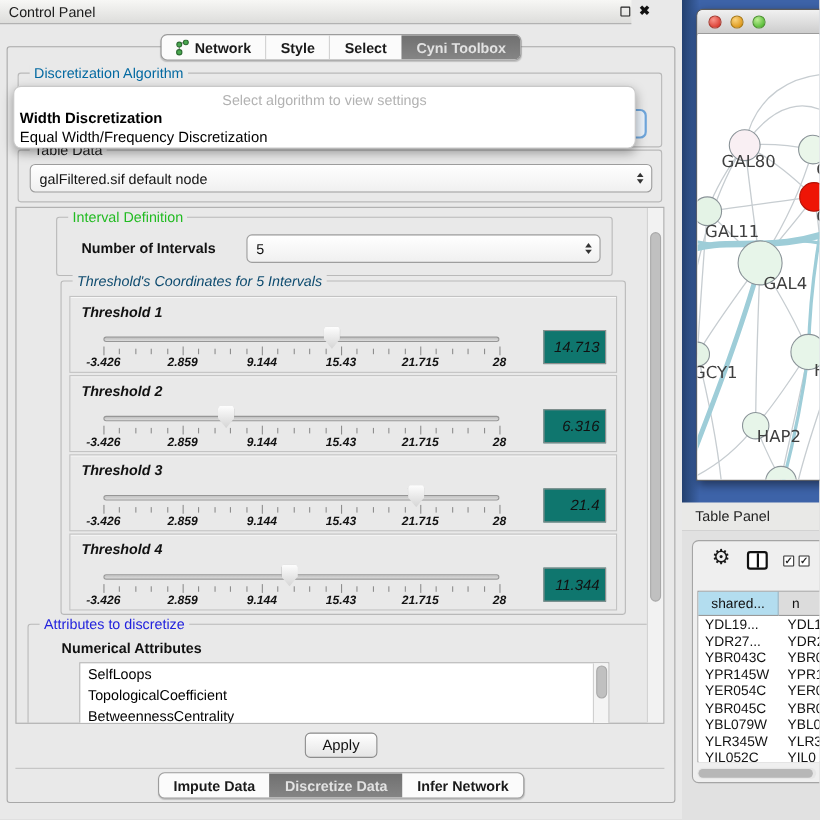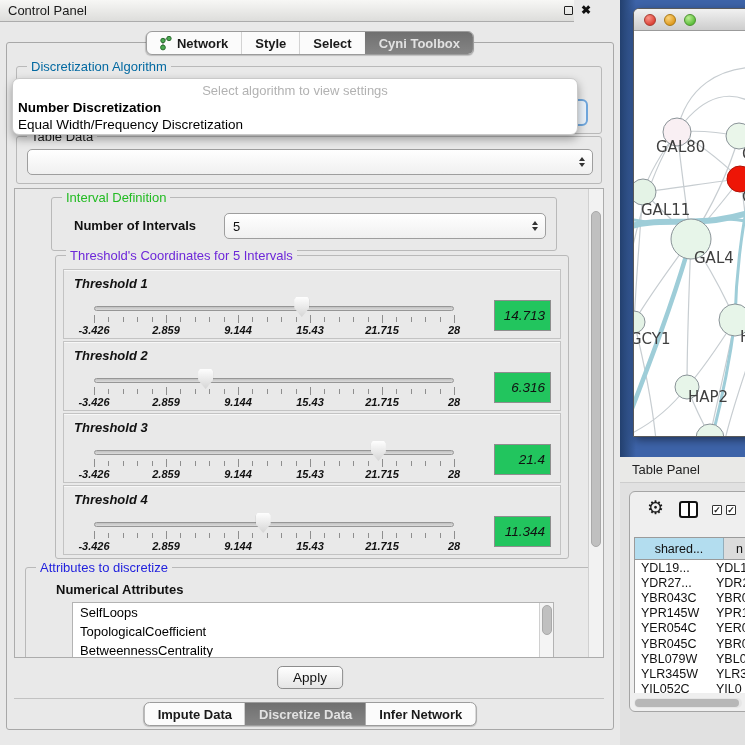--- a/index.html
+++ b/index.html
@@ -57,37 +57,37 @@
     background:#E9E9E9;overflow:hidden;}
   .vscroll{position:absolute;right:0;top:0;width:15px;height:100%;background:#F2F2F2;border-left:1px solid #D0D0D0;}
   .vthumb{position:absolute;left:2px;width:10px;border-radius:6px;background:#C0C0C0;border:1px solid #A9A9A9;}
 
   #ivl-group{left:36px;top:8px;width:506px;height:54px;}
   #ivl-group .group-title{color:#22BB22;}
   #ivl-label{position:absolute;left:22px;top:20px;font-size:13px;font-weight:bold;}
   #ivl-combo{left:172px;top:15px;width:322px;height:26px;}
 
   #thr-group{left:40px;top:66px;width:514px;height:304px;}
-  #thr-group .group-title{color:#6d28d9;}
+  #thr-group .group-title{color:#0c4a6e;font-style:italic;}
   .th-panel{position:absolute;left:7px;width:498px;height:70px;background:#E9E9E9;border:1px solid #C3C3C3;
     box-shadow:inset 0 1px 0 #F7F7F7;font-style:italic;}
   .th-label{position:absolute;left:10px;top:6px;font-weight:bold;font-size:13px;}
   .slider-zone{position:absolute;left:30px;top:0;width:360px;height:70px;}
   .track{position:absolute;left:0;right:0;top:36px;height:5px;background:linear-gradient(#C0C0C0,#DCDCDC);
     border:1px solid #969696;border-radius:3px;}
   .thumb{position:absolute;top:27px;width:15px;height:20px;margin-left:-7.5px;
     background:linear-gradient(#FEFEFE,#D5D5D5);
     clip-path:polygon(12% 0,88% 0,100% 14%,100% 55%,50% 100%,0 55%,0 14%);
     filter:drop-shadow(0 0 1px #777);}
   .ticks{position:absolute;left:0;right:0;top:45px;height:9px;}
   .tick{position:absolute;width:1px;background:#8E8E8E;}
   .tick.minor{height:5px;top:2px;}
   .tick.major{height:8px;top:0;}
   .tlabel{position:absolute;top:54px;font-size:11px;font-weight:bold;transform:translateX(-50%);white-space:nowrap;color:#111;}
-  .th-value{position:absolute;right:9px;top:30px;width:57px;height:31px;background:#22c55e;border:1px solid #8E8E8E;
+  .th-value{position:absolute;right:9px;top:30px;width:57px;height:31px;background:#0f766e;border:1px solid #8E8E8E;
     font-size:13.5px;display:flex;align-items:center;justify-content:flex-end;padding-right:5px;padding-left:20px;}
 
   #attr-group{left:10px;top:378px;width:662px;height:110px;}
   #attr-group .group-title{color:#2222DD;}
   #attr-sub{position:absolute;left:30px;top:14px;font-size:13px;font-weight:bold;}
   .listbox{position:absolute;left:46px;top:34px;width:482px;height:76px;background:#FFF;border:1px solid #B3B3B3;}
   .list-item{font-size:13px;padding:2px 0 2px 7px;color:#000;white-space:nowrap;}
   .listbox .vscroll{width:14px;background:#F4F4F4;}
 
   #apply-btn{position:absolute;left:310px;top:666px;transform:translateX(-50%);padding:3px 15px;font-size:13.5px;
@@ -112,21 +112,21 @@
   .tp-bg{position:absolute;left:620px;top:483px;width:125px;height:262px;background:#E1E1E1;}
   .tp-box{position:absolute;left:629px;top:491px;width:150px;height:221px;background:#EFEFEF;
     border:1px solid #A5A5A5;border-radius:6px;}
   .gear{position:absolute;left:17px;top:6px;font-size:19px;color:#1a1a1a;line-height:1;}
   .colicon{position:absolute;left:49px;top:9px;width:19px;height:17px;border:2px solid #111;border-radius:3px;background:#FFF;}
   .colicon::after{content:"";position:absolute;left:50%;top:0;bottom:0;width:2px;background:#111;transform:translateX(-1px);}
   .cb{position:absolute;top:13px;width:10px;height:10px;border:1.2px solid #333;border-radius:1px;background:#FFF;
     font-size:9px;line-height:9px;text-align:center;font-weight:bold;color:#222;}
   .tp-table{position:absolute;left:634px;top:537px;width:140px;height:156px;border:1px solid #9B9B9B;background:#FCFCFC;}
   .tp-thead{display:flex;height:22px;}
-  .th-c1{width:89px;background:#B3DDEF;border-right:1px solid #94AEBB;border-bottom:1px solid #999;
+  .th-c1{width:73px;background:#B3DDEF;border-right:1px solid #94AEBB;border-bottom:1px solid #999;
     font-size:12.5px;display:flex;align-items:center;justify-content:center;}
   .th-c2{flex:1;background:#DCDCDC;border-bottom:1px solid #999;font-size:12.5px;display:flex;align-items:center;padding-left:12px;}
   .tp-rows{height:133px;overflow:hidden;background:#FFF;}
   .trow{display:flex;height:15.2px;font-size:12.5px;align-items:center;}
   .tc1{width:73px;padding-left:6px;overflow:hidden;white-space:nowrap;}
   .tc2{flex:1;padding-left:8px;overflow:hidden;white-space:nowrap;}
   .hscroll{position:absolute;left:634px;top:698px;width:108px;height:10px;background:#E6E6E6;border-radius:5px;}
   .hthumb{position:absolute;left:1px;top:1px;width:104px;height:8px;background:#B7B7B7;border-radius:4px;}
 
   svg text{font-family:"DejaVu Sans","Liberation Sans",sans-serif;}
@@ -168,28 +168,29 @@
     </div>
 
   <div id="algo-group" class="group">
     <span class="group-title">Discretization Algorithm</span>
   </div>
   <div id="algo-combo-hidden"></div>
 
   <div class="popup">
     <div class="popup-ph">Select algorithm to view settings</div>
     <div id="popup-opts">
-        <div class="popup-opt b" style="top: 21px;">Number Discretization</div>
+        <div class="popup-opt b" style="top: 21px;">Width Discretization</div>
         <div class="popup-opt" style="top: 38px;">Equal Width/Frequency Discretization</div>
       </div>
   </div>
 
   <div id="td-group" class="group">
     <span class="group-title" style="color:#1a1a1a;">Table Data</span>
     <div id="td-combo" class="combo">
+      <span>galFiltered.sif default node</span>
       <span class="spinner">
           <span class="arr-up"></span>
           <span class="arr-dn"></span>
         </span>
     </div>
   </div>
 
   <div class="viewport">
 
     <div id="ivl-group" class="group">

